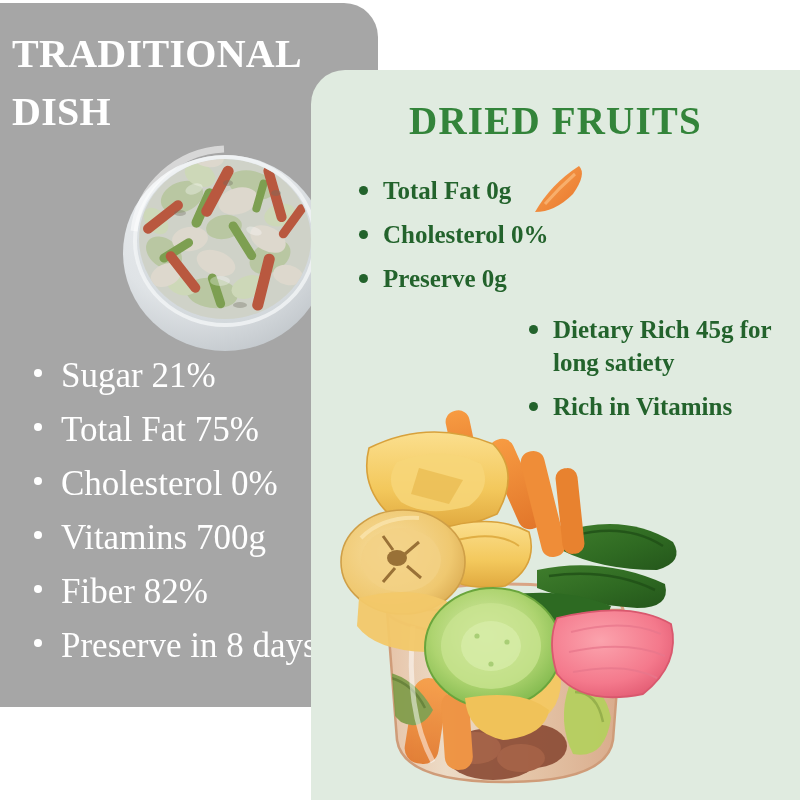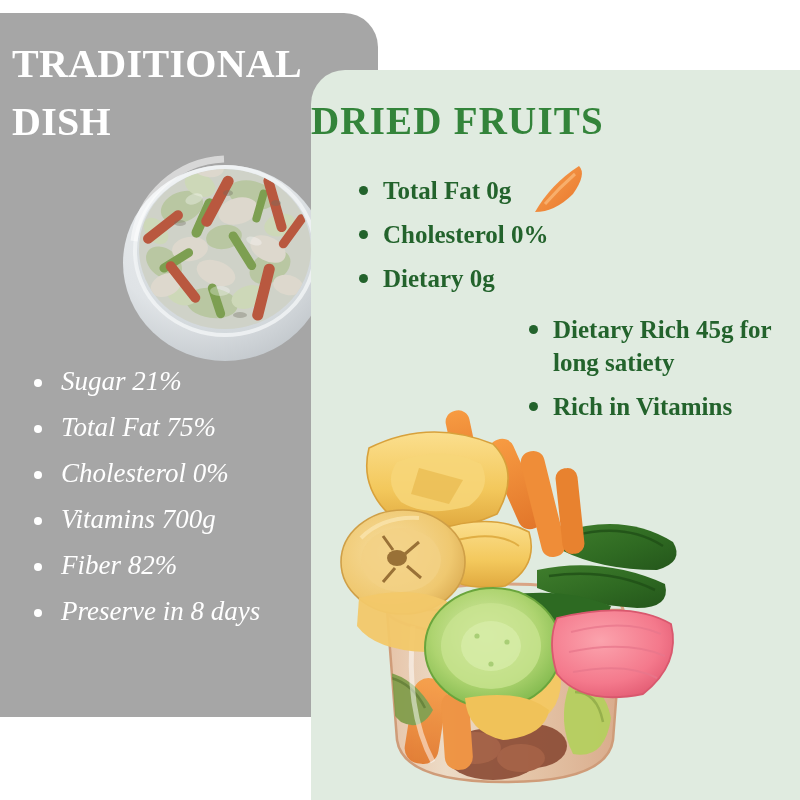--- a/index.html
+++ b/index.html
@@ -19,21 +19,21 @@
     width: 800px;
     height: 800px;
     background: #ffffff;
     overflow: hidden;
   }
 
   
   .panel-gray {
     position: absolute;
     left: 0;
-    top: 13px;
+    top: 3px;
     width: 378px;
     height: 704px;
     background: #a6a6a6;
     border-top-right-radius: 34px;
     overflow: hidden;
   }
   .panel-gray-title {
     position: absolute;
     left: 12px;
     top: 22px;
@@ -59,26 +59,25 @@
     left: 28px;
     top: 355px;
     width: 330px;
     margin: 0;
     padding: 0;
     list-style: none;
   }
   .gray-list li {
     position: relative;
     color: #ffffff;
-    font-size: 27px;
+    font-size: 35px;
     line-height: 1.0;
     padding: 0 0 0 33px;
     margin-bottom: 19px;
     white-space: nowrap;
-    font-style: italic;
   }
   .gray-list li .bullet {
     position: absolute;
     left: 6px;
     top: 11px;
     width: 8px;
     height: 8px;
     border-radius: 50%;
     background: #ffffff;
   }
@@ -92,20 +91,21 @@
     height: 730px;
     background: #e0ebe0;
     border-top-left-radius: 34px;
     overflow: hidden;
   }
   .panel-green-title {
     position: absolute;
     left: 0;
     top: 28px;
     width: 489px;
+    text-align: center;
     color: #33843a;
     font-size: 39px;
     font-weight: bold;
     letter-spacing: 1.2px;
   }
 
   .green-list-a {
     position: absolute;
     left: 40px;
     top: 104px;
@@ -301,21 +301,21 @@
       <li>
         <span class="bullet"></span>
         <span>Total Fat 0g</span>
       </li>
       <li>
         <span class="bullet"></span>
         <span>Cholesterol 0%</span>
       </li>
       <li>
         <span class="bullet"></span>
-        <span>Dietary 0g</span>
+        <span>Preserve 0g</span>
       </li>
     </ul>
 
     <div class="fruitbowl-wrap">
       <svg width="360" height="390" viewBox="0 0 360 390">
         <defs>
           <clipPath id="glassClip">
             <path d="M62 200 L298 200 L288 330 Q282 372 180 372 Q78 372 72 330 Z"></path>
           </clipPath>
           <linearGradient id="glassGrad" x1="0" y1="0" x2="1" y2="0">

